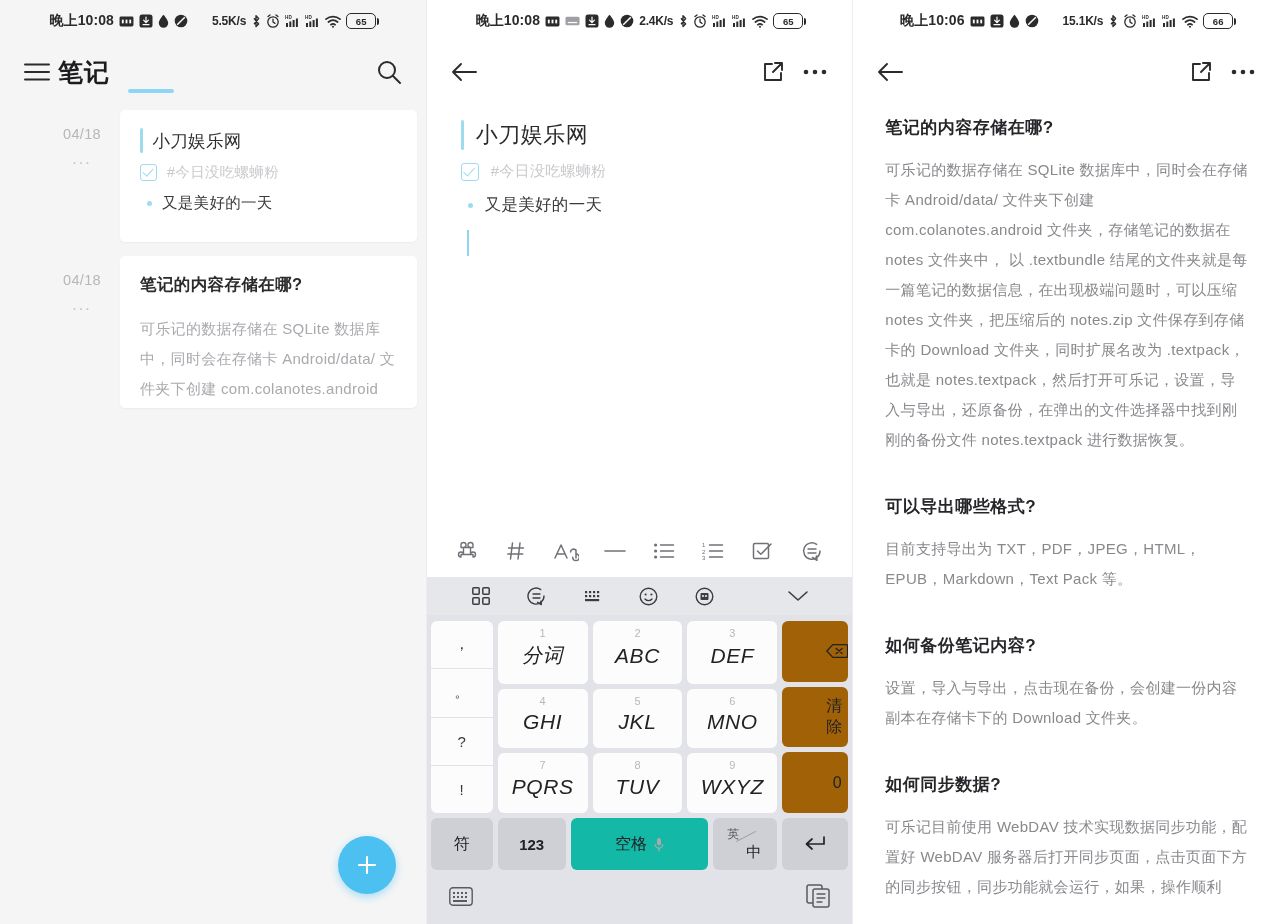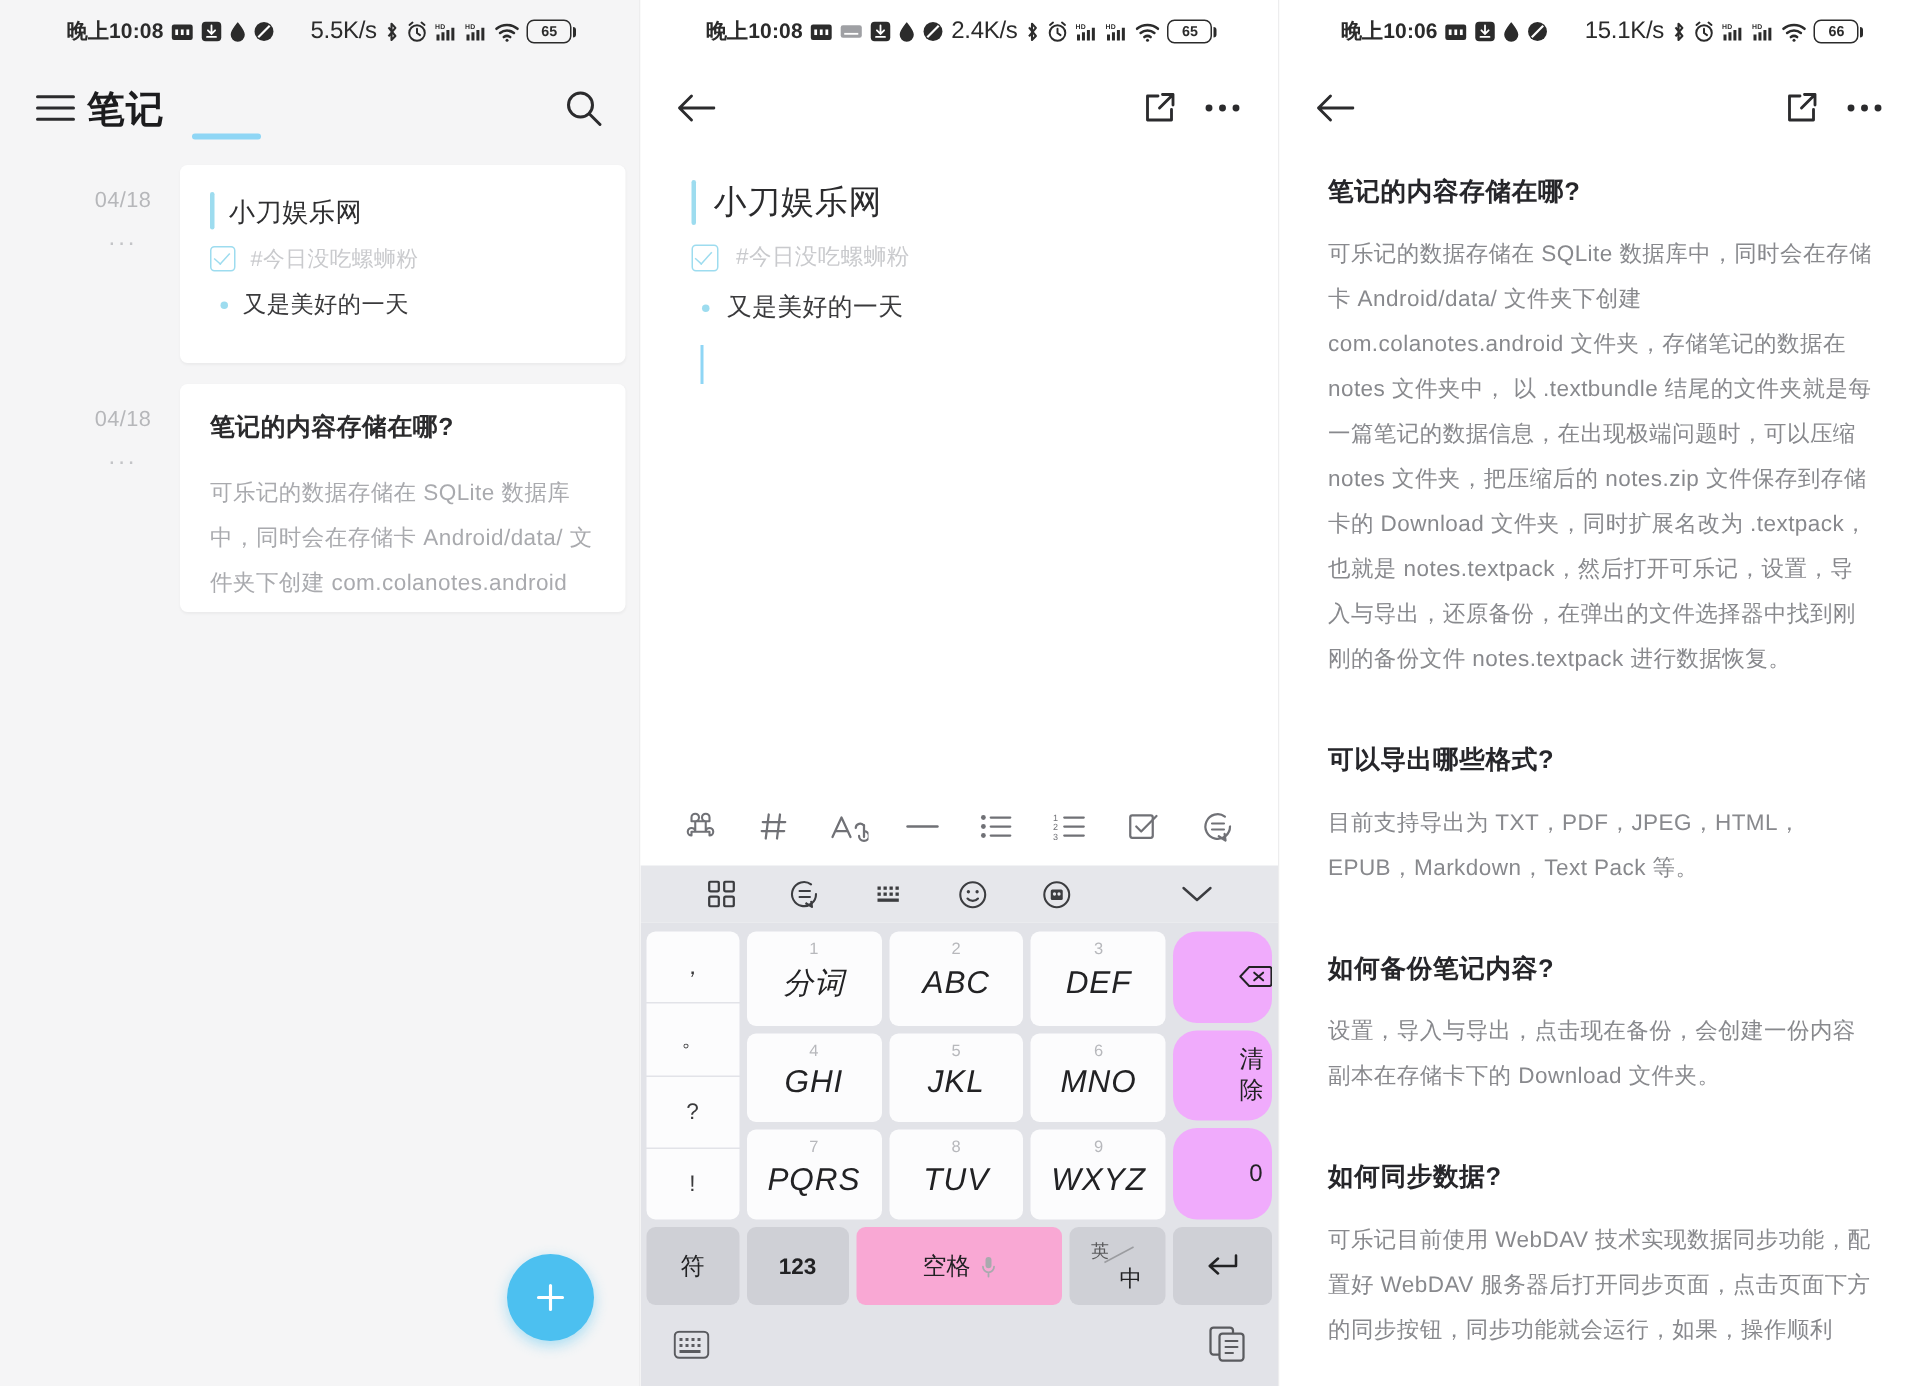--- a/index.html
+++ b/index.html
@@ -17,21 +17,21 @@
 
   
   .statusbar {
     height: 42px; display: flex; align-items: center; justify-content: center;
     gap: 5px; padding: 0 14px; color: #2b2b2b;
     font-size: 13.5px; font-weight: bold; letter-spacing: .1px;
   }
   .sb-time { font-size: 14px; font-weight: bold; white-space: nowrap; }
   .sb-spacer { width: 14px; }
   .sb-ico { display: inline-flex; align-items: center; justify-content: center; }
-  .sb-rate { font-size: 16px; font-weight: normal; white-space: nowrap; letter-spacing: -.2px;}
+  .sb-rate { font-size: 12px; font-weight: bold; white-space: nowrap; letter-spacing: -.2px;}
   .batt {
     border: 1.6px solid #2b2b2b; border-radius: 5px;
     width: 30px; height: 16px; display: inline-flex;
     align-items: center; justify-content: center;
     font-size: 9.5px; font-weight: bold; position: relative;
   }
   .batt:after{ content:""; position:absolute; right:-3.5px; top:4px; width:2px;height:7px;
      background:#2b2b2b; border-radius:0 2px 2px 0;}
 
   
@@ -138,29 +138,29 @@
     display: flex; align-items: center; justify-content: center;
   }
   .num-key .sup {
     position: absolute; top: 6px; left: 50%; transform: translateX(-50%);
     font-size: 11px; color: #b7b8bc;
   }
   .num-key .lbl { font-size: 21px; color: #222224; font-weight: normal; letter-spacing: .6px; margin-top:7px;font-style:italic;}
   .num-key .lbl-cn { font-size: 20px; }
   .kbd-col-act { width: 66px; display: flex; flex-direction: column; gap: 5px; }
   .act-key {
-    flex: 1; background: #f0abfc; border-radius: 16px; display:flex;
+    flex: 1; background: #a16207; border-radius: 6px; display:flex;
     align-items:center; justify-content:center; font-size: 16px; color: #222224; cursor:pointer;padding-left:44px;
   }
   .kbd-bottom { display: flex; gap: 5px; height: 52px; margin-top: 5px; }
   .bk { background: #cfd0d6; border-radius: 6px; display:flex; align-items:center;
         justify-content:center; font-size:16px; color:#222224; cursor:pointer;}
   .bk-sym { width: 62px; }
   .bk-123 { width: 68px; font-size: 15px; font-weight: bold;}
-  .bk-space { flex: 1; background: #f9a8d4; gap: 7px; font-size: 16px;}
+  .bk-space { flex: 1; background: #14b8a6; gap: 7px; font-size: 16px;}
   .bk-lang { width: 64px; position: relative; }
   .bk-enter { width: 66px; }
   .lang-en { position:absolute; top:8px; left:14px; font-size:12px; color:#5a5a5c;}
   .lang-cn { position:absolute; bottom:8px; right:16px; font-size:15px; color:#222224;}
   .lang-slash{position:absolute; left:22px; top:18px; width:22px;height:1px;background:#9b9ca0;transform:rotate(-28deg);}
   .kbd-footer { display:flex; align-items:center; justify-content:space-between; padding: 14px 18px 0 18px;}
 
   
   .faq { padding: 14px 32px 0 32px; }
   .faq-h { font-size: 17px; font-weight: bold; color: #26262a; letter-spacing: .5px; }

